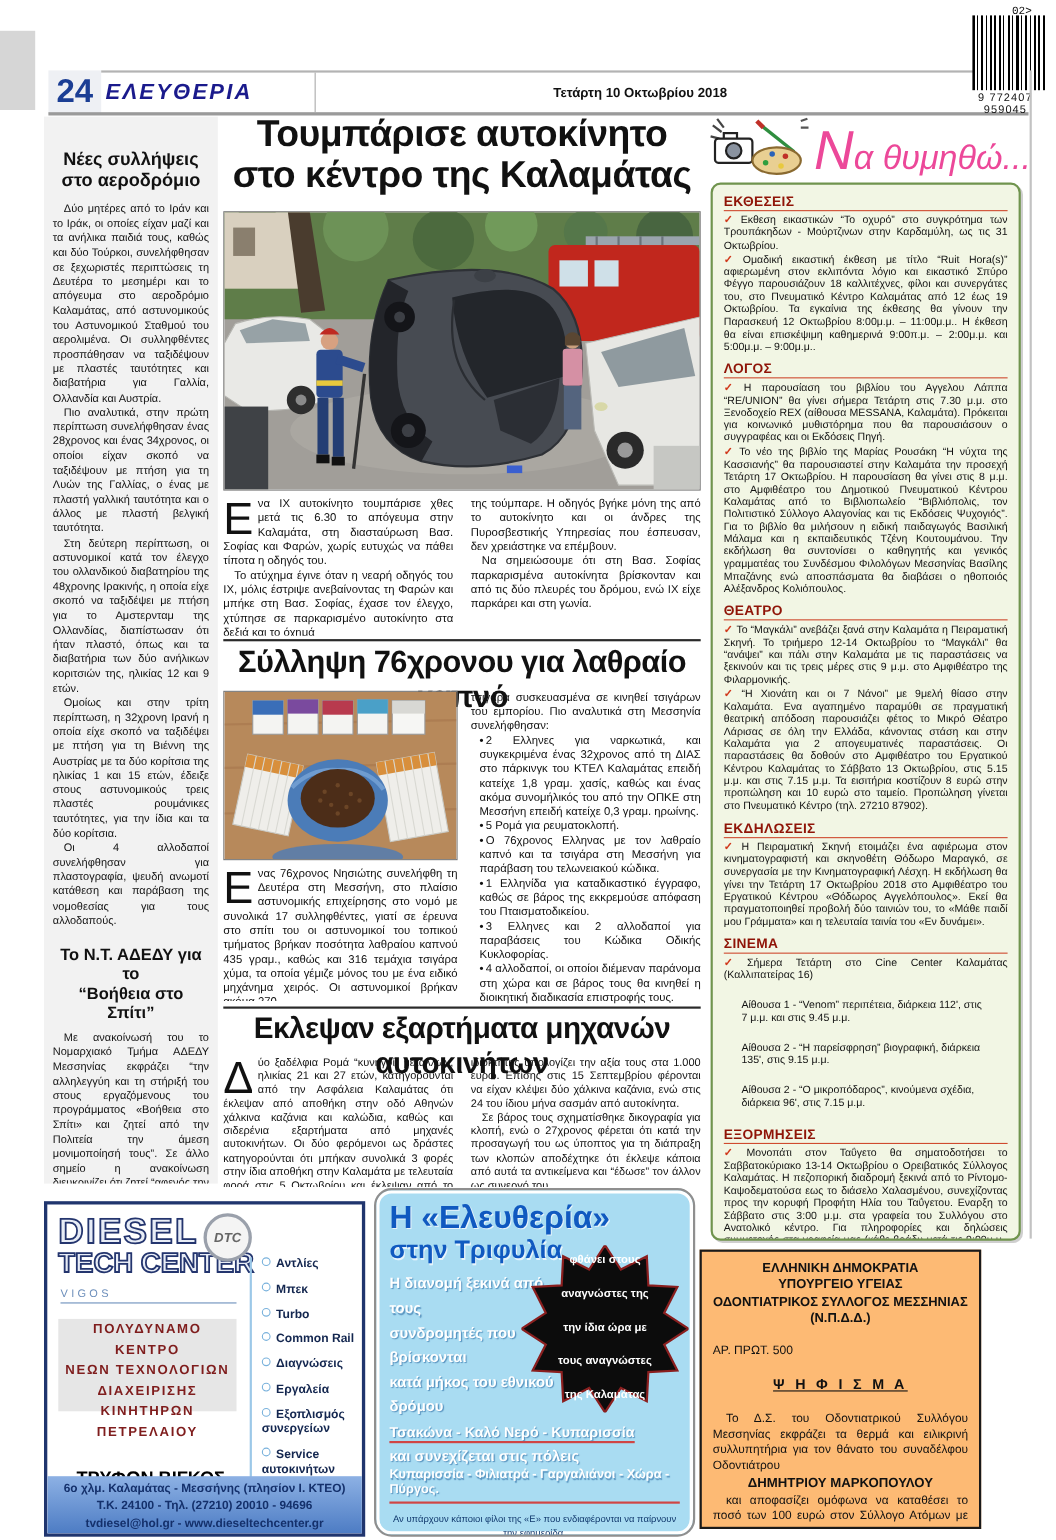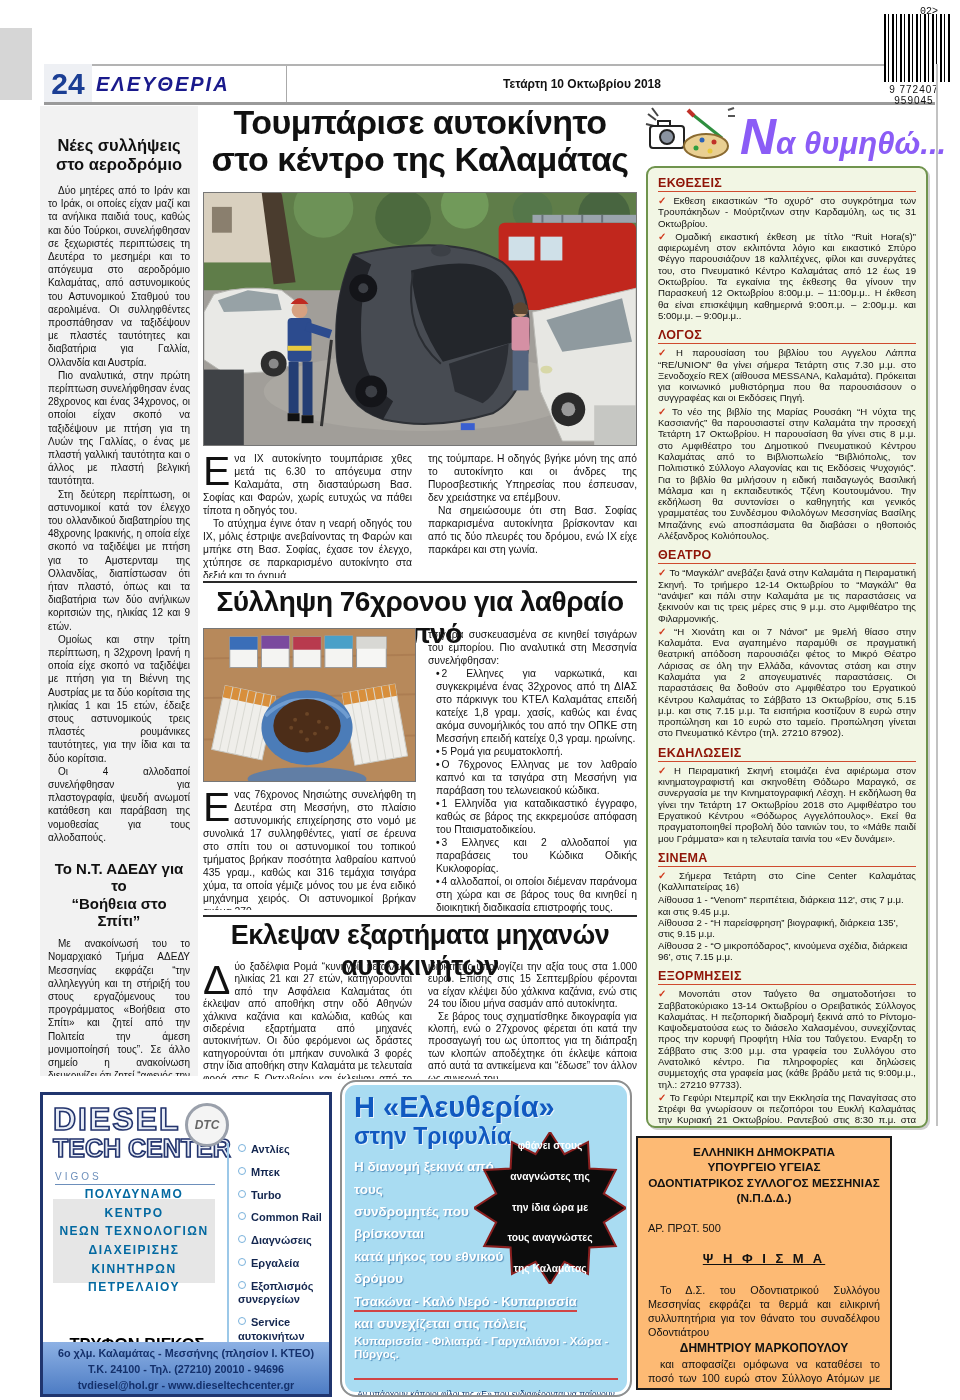--- a/index.html
+++ b/index.html
@@ -45,46 +45,46 @@
   .tobL{left:203px;top:788px;width:213px;height:122px;}
   .tobR{left:428px;top:628px;width:209px;height:286px;}
   .tobR p.bullet{text-indent:0;padding-left:8px;}
   .bdot{font-weight:bold;margin-right:2px;}
   .headline3{left:203px;top:920px;width:434px;text-align:center;font-size:27px;font-weight:800;letter-spacing:-0.5px;}
   .c1c{left:203px;top:961px;width:209px;height:118px;font-size:10px;line-height:12.4px;}
   .c2c{left:428px;top:961px;width:209px;height:118px;font-size:10px;line-height:12.4px;}
   
   .sb-head{left:644px;top:100px;width:286px;height:62px;display:flex;align-items:flex-end;}
   .sb-icon{width:92px;height:58px;flex:0 0 auto;}
-  .sb-title{font-style:italic;font-weight:700;color:#8b5cf6;font-size:31px;line-height:1;
+  .sb-title{font-style:italic;font-weight:400;color:#ec4899;font-size:31px;line-height:1;
             white-space:nowrap;margin-left:4px;}
   .sb-title::first-letter{font-size:50px;}
   .sb-box{left:646px;top:166px;width:282px;height:962px;background:#f2f6e4;border:2px solid #70944e;
           border-radius:9px;box-shadow:2px 2px 0 #cfcfcf;padding:6px 10px;box-sizing:border-box;overflow:hidden;}
   .sb-box h3{color:#8f1407;font-size:12.5px;margin:7px 0 3px;border-bottom:1.5px solid #cf4a2e;
              padding-bottom:1px;letter-spacing:.3px;}
   .sb-box h3.first{margin-top:2px;}
   .sb-box p{font-size:9.6px;line-height:11.3px;text-align:justify;margin:0 0 2px;}
-  .sb-box p.plain{text-align:left;margin:0;}
+  .sb-box p.plain{text-align:left;margin:16px;}
   .chk{color:#d0391c;font-weight:bold;margin-right:3px;font-size:10px;}
   
   .ad-diesel{left:40px;top:1092px;width:292px;height:305px;border:3px solid #20356e;background:#fff;
              box-sizing:border-box;overflow:hidden;}
   .dz-brand{position:absolute;left:10px;top:8px;width:178px;font-weight:800;line-height:1.02;
             color:#e8edf6;-webkit-text-stroke:1.6px #24356e;text-shadow:0 0 1px #24356e;}
   .dz-b1{font-size:32px;letter-spacing:2px;}
   .dz-b2{font-size:25px;}
   .dz-badge{position:absolute;right:100px;top:8px;width:38px;height:38px;border:3px solid #9aa0ab;
             border-radius:50%;color:#666;font-size:12px;font-style:italic;font-weight:800;
             display:flex;align-items:center;justify-content:center;background:#f4f4f4;}
   .dz-vigos{position:absolute;left:12px;top:76px;width:160px;color:#6d8fbb;font-size:10px;
             letter-spacing:3px;border-bottom:1.5px solid #6d8fbb;padding-bottom:2px;}
   .dz-gray{position:absolute;left:10px;top:104px;width:162px;height:84px;background:#e6e6e6;
-           color:#0369a1;font-weight:bold;font-size:12px;letter-spacing:1.5px;text-align:center;
-           display:flex;flex-direction:column;justify-content:center;line-height:1.55;}
+           color:#7f1d1d;font-weight:bold;font-size:12px;letter-spacing:1.5px;text-align:center;
+           display:flex;flex-direction:column;line-height:1.55;}
   .dz-services{position:absolute;left:184px;top:48px;width:100px;border-left:2px solid #9cc8e8;
                padding-left:9px;list-style:none;margin:0;font-size:11px;font-weight:bold;color:#13264f;}
   .dz-services li{margin:0 0 9px;line-height:1.25;}
   .dz-services li::before{content:"";display:inline-block;width:6px;height:6px;border:1.5px solid #7ab2dc;
                border-radius:50%;margin:0 5px 0 0;vertical-align:1px;background:#fff;}
   .dz-owner{position:absolute;left:8px;top:240px;width:172px;text-align:center;font-size:16.5px;
             font-weight:800;color:#000;}
   .dz-bar{position:absolute;left:0;bottom:0;width:100%;height:52px;background:linear-gradient(#8db1e4,#4d7cc4);
           color:#14306b;font-weight:bold;font-size:10.8px;text-align:center;line-height:1.5;padding-top:3px;
           box-sizing:border-box;}
@@ -98,21 +98,21 @@
   .tf-burst svg{position:absolute;inset:0;}
   .tf-burst .txt{position:absolute;inset:0;display:flex;flex-direction:column;align-items:center;
                  justify-content:center;color:#fff;font-size:10.3px;font-weight:bold;line-height:1.25;
                  text-align:center;gap:18px;}
   .tf-body{margin-top:6px;width:168px;color:#fff;font-weight:bold;font-size:13.5px;line-height:1.65;
            text-shadow:1px 1px 1px #5590bd;}
   .tf-route1{margin-top:4px;color:#fff;font-weight:bold;font-size:13px;text-shadow:1px 1px 1px #5590bd;
              border-bottom:2px solid #d04545;display:inline-block;padding-bottom:1px;}
   .tf-mid{color:#fff;font-weight:bold;font-size:13.5px;margin-top:4px;text-shadow:1px 1px 1px #5590bd;}
   .tf-route2{margin-top:3px;color:#fff;font-weight:bold;font-size:11.6px;text-shadow:1px 1px 1px #5590bd;
-             border-bottom:2px solid #d04545;display:inline-block;padding-bottom:18px;}
+             border-bottom:2px solid #d04545;display:inline-block;padding-bottom:5px;}
   .tf-fine{margin-top:8px;text-align:center;font-size:8.6px;color:#123a6e;line-height:1.4;}
   .tf-fine b{font-size:10px;}
   
   .ad-psif{left:636px;top:1136px;width:256px;height:254px;border:2.5px solid #1a1a1a;background:#fdba74;
            padding:7px 10px;box-sizing:border-box;font-size:10.8px;overflow:hidden;}
   .ps-c{text-align:center;font-weight:bold;font-size:11.8px;line-height:1.3;}
   .ps-prot{margin-top:16px;font-size:11px;}
   .ps-title{text-align:center;font-weight:bold;font-size:13px;letter-spacing:3px;
             text-decoration:underline;margin:17px 0;}
   .ps-body{text-align:justify;text-indent:12px;line-height:1.3;margin:0;}

